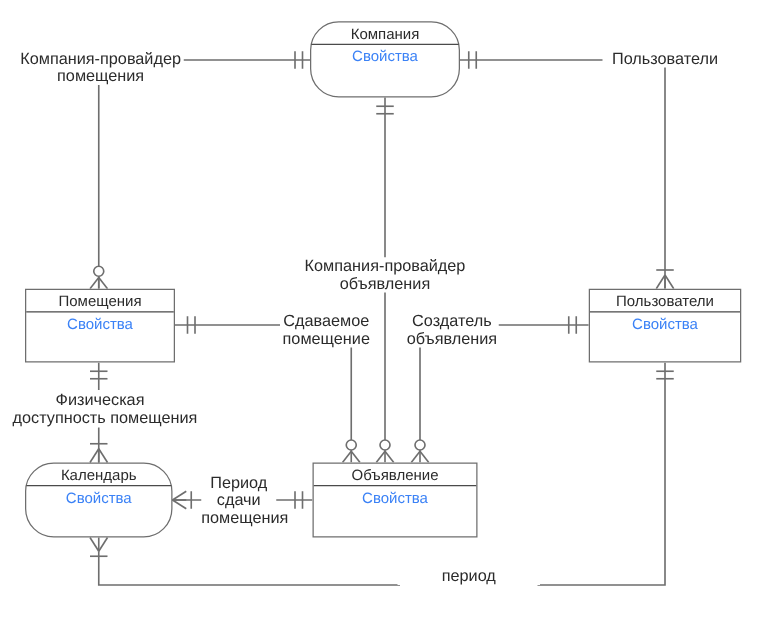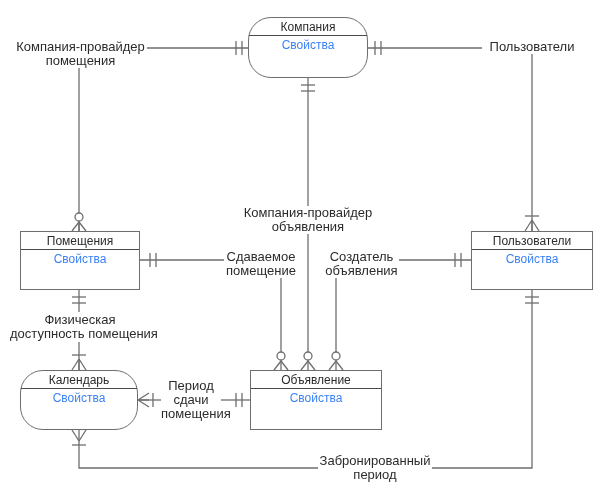--- a/index.html
+++ b/index.html
@@ -228,17 +228,16 @@
     <div>доступность помещения</div>
   </div>
 
   <div class="rel-label" style="left:161px; top:379px; width:60px;">
     <div>Период</div>
     <div>сдачи</div>
     <div>помещения</div>
   </div>
 
   <div class="rel-label" style="left:318px; top:454px; width:114px;">
-    <div>Забронированный</div>
     <div>период</div>
   </div>
 
 </div>
 
 </body></html>

